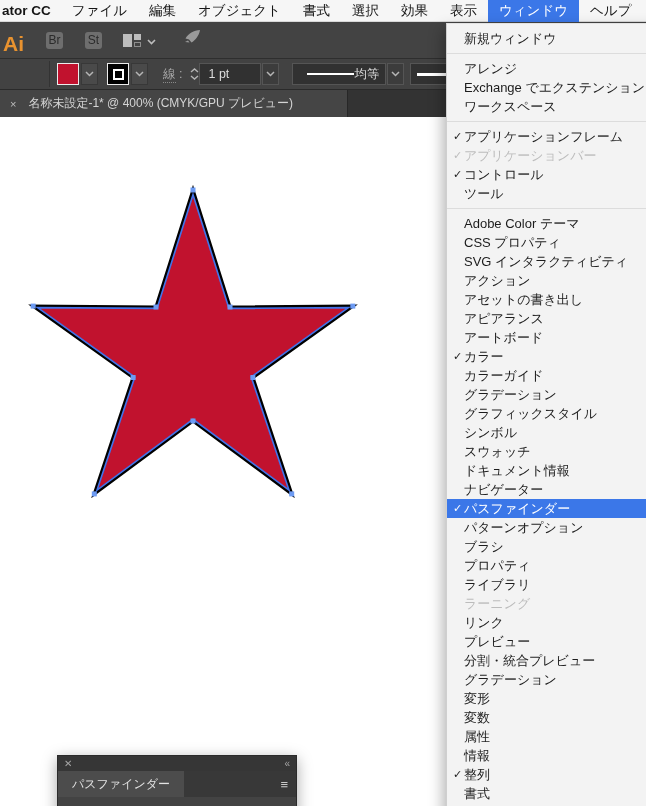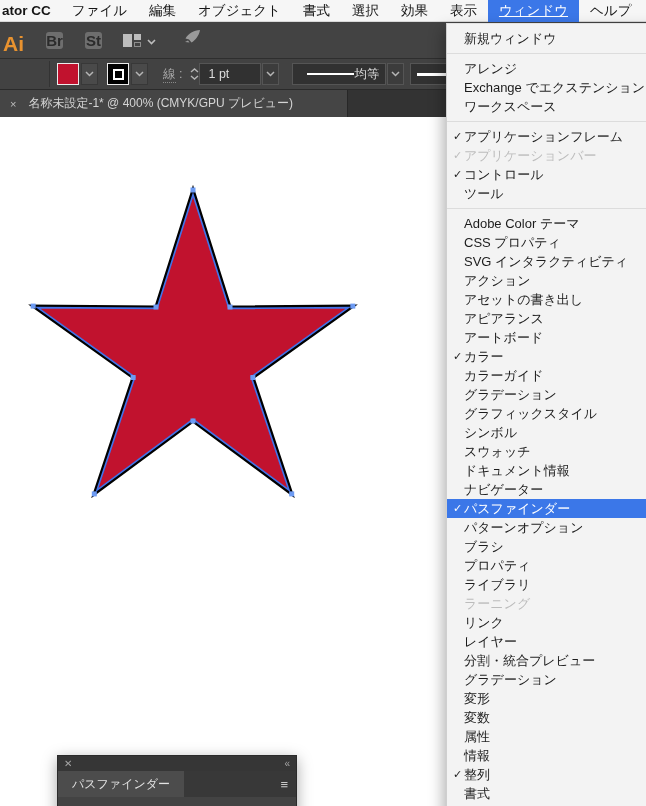--- a/index.html
+++ b/index.html
@@ -6,28 +6,28 @@
   html,body { width:646px; height:806px; overflow:hidden; background:#fff;
     font-family:"Liberation Sans","DejaVu Sans",sans-serif; }
   #stage { position:relative; width:646px; height:806px; overflow:hidden; }
 
   
   .menubar { position:absolute; left:0; top:0; width:646px; height:22px;
     background:#f6f6f6; border-bottom:1px solid #d8d8d8; display:flex;
     font-size:13.5px; color:#151515; z-index:40; }
   .menubar .mb-item { height:22px; line-height:22px; padding:0 11px; white-space:nowrap; }
   .menubar .mb-item.app { font-weight:700; padding:0 10px 0 2px; }
-  .menubar .mb-item.hl { background:#3b77e8; color:#fff;text-decoration:underline; }
+  .menubar .mb-item.hl { background:#3b77e8; color:#fff; }
 
   
   .appbar { position:absolute; left:0; top:22px; width:646px; height:36px;
     background:#434343; display:flex; align-items:center; }
   .ai-logo { color:#e8922f; font-size:21px; font-weight:700; margin-left:3px; letter-spacing:0;margin-top:8px; }
-  .sq-btn { width:17px; height:17px; background:#6e6e6e; color:#2b2b2b; font-size:15px;
-    font-weight:700; border-radius:3px; display:flex; align-items:center; justify-content:center; }
+  .sq-btn { width:17px; height:17px; background:#6e6e6e; color:#2b2b2b; font-size:12px;
+    font-weight:400; border-radius:3px; display:flex; align-items:center; justify-content:center; }
   .sq-btn.br { margin-left:22px; }
   .sq-btn.st { margin-left:22px; }
   .ws-icon { margin-left:21px; width:18px; height:13px; position:relative; }
   .ws-icon .a { position:absolute; left:0; top:0; width:9px; height:13px; background:#bdbdbd; }
   .ws-icon .b { position:absolute; right:0; top:0; width:7px; height:6px; background:#bdbdbd; }
   .ws-icon .c { position:absolute; right:0; bottom:0; width:7px; height:5px; border:1px solid #8e8e8e; }
   .chev { display:inline-block; }
   .rocket { margin-left:26px; }
 
   
@@ -333,21 +333,21 @@
       <div class="wm-item dis">
         <span class="chk"></span>
         <span>ラーニング</span>
       </div>
       <div class="wm-item">
         <span class="chk"></span>
         <span>リンク</span>
       </div>
       <div class="wm-item">
         <span class="chk"></span>
-        <span>レイヤー</span>
+        <span>プレビュー</span>
       </div>
       <div class="wm-item">
         <span class="chk"></span>
         <span>分割・統合プレビュー</span>
       </div>
       <div class="wm-item">
         <span class="chk"></span>
         <span>グラデーション</span>
       </div>
       <div class="wm-item">

